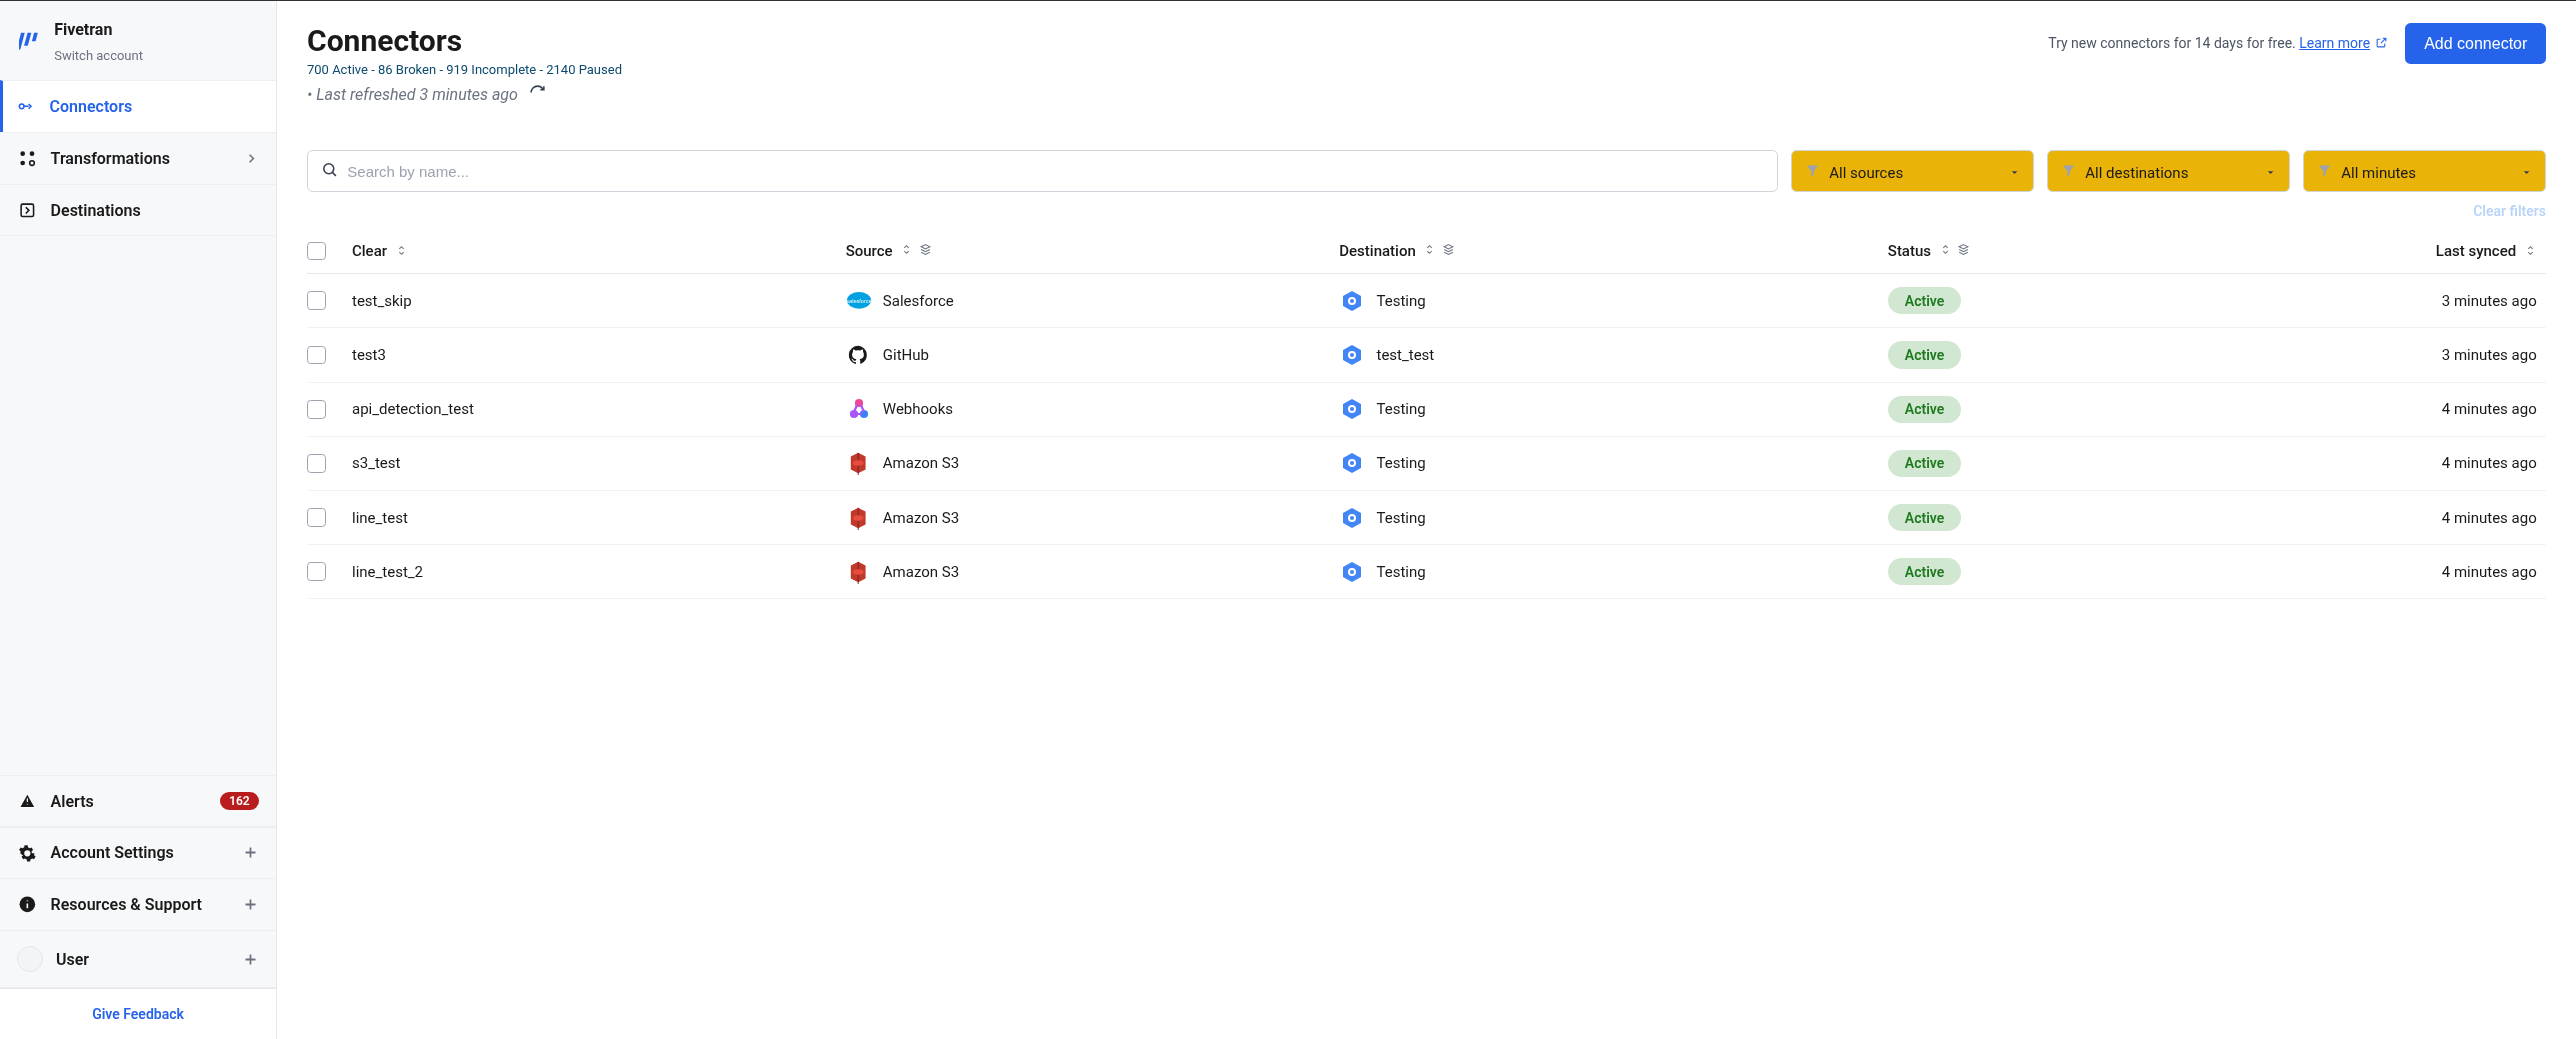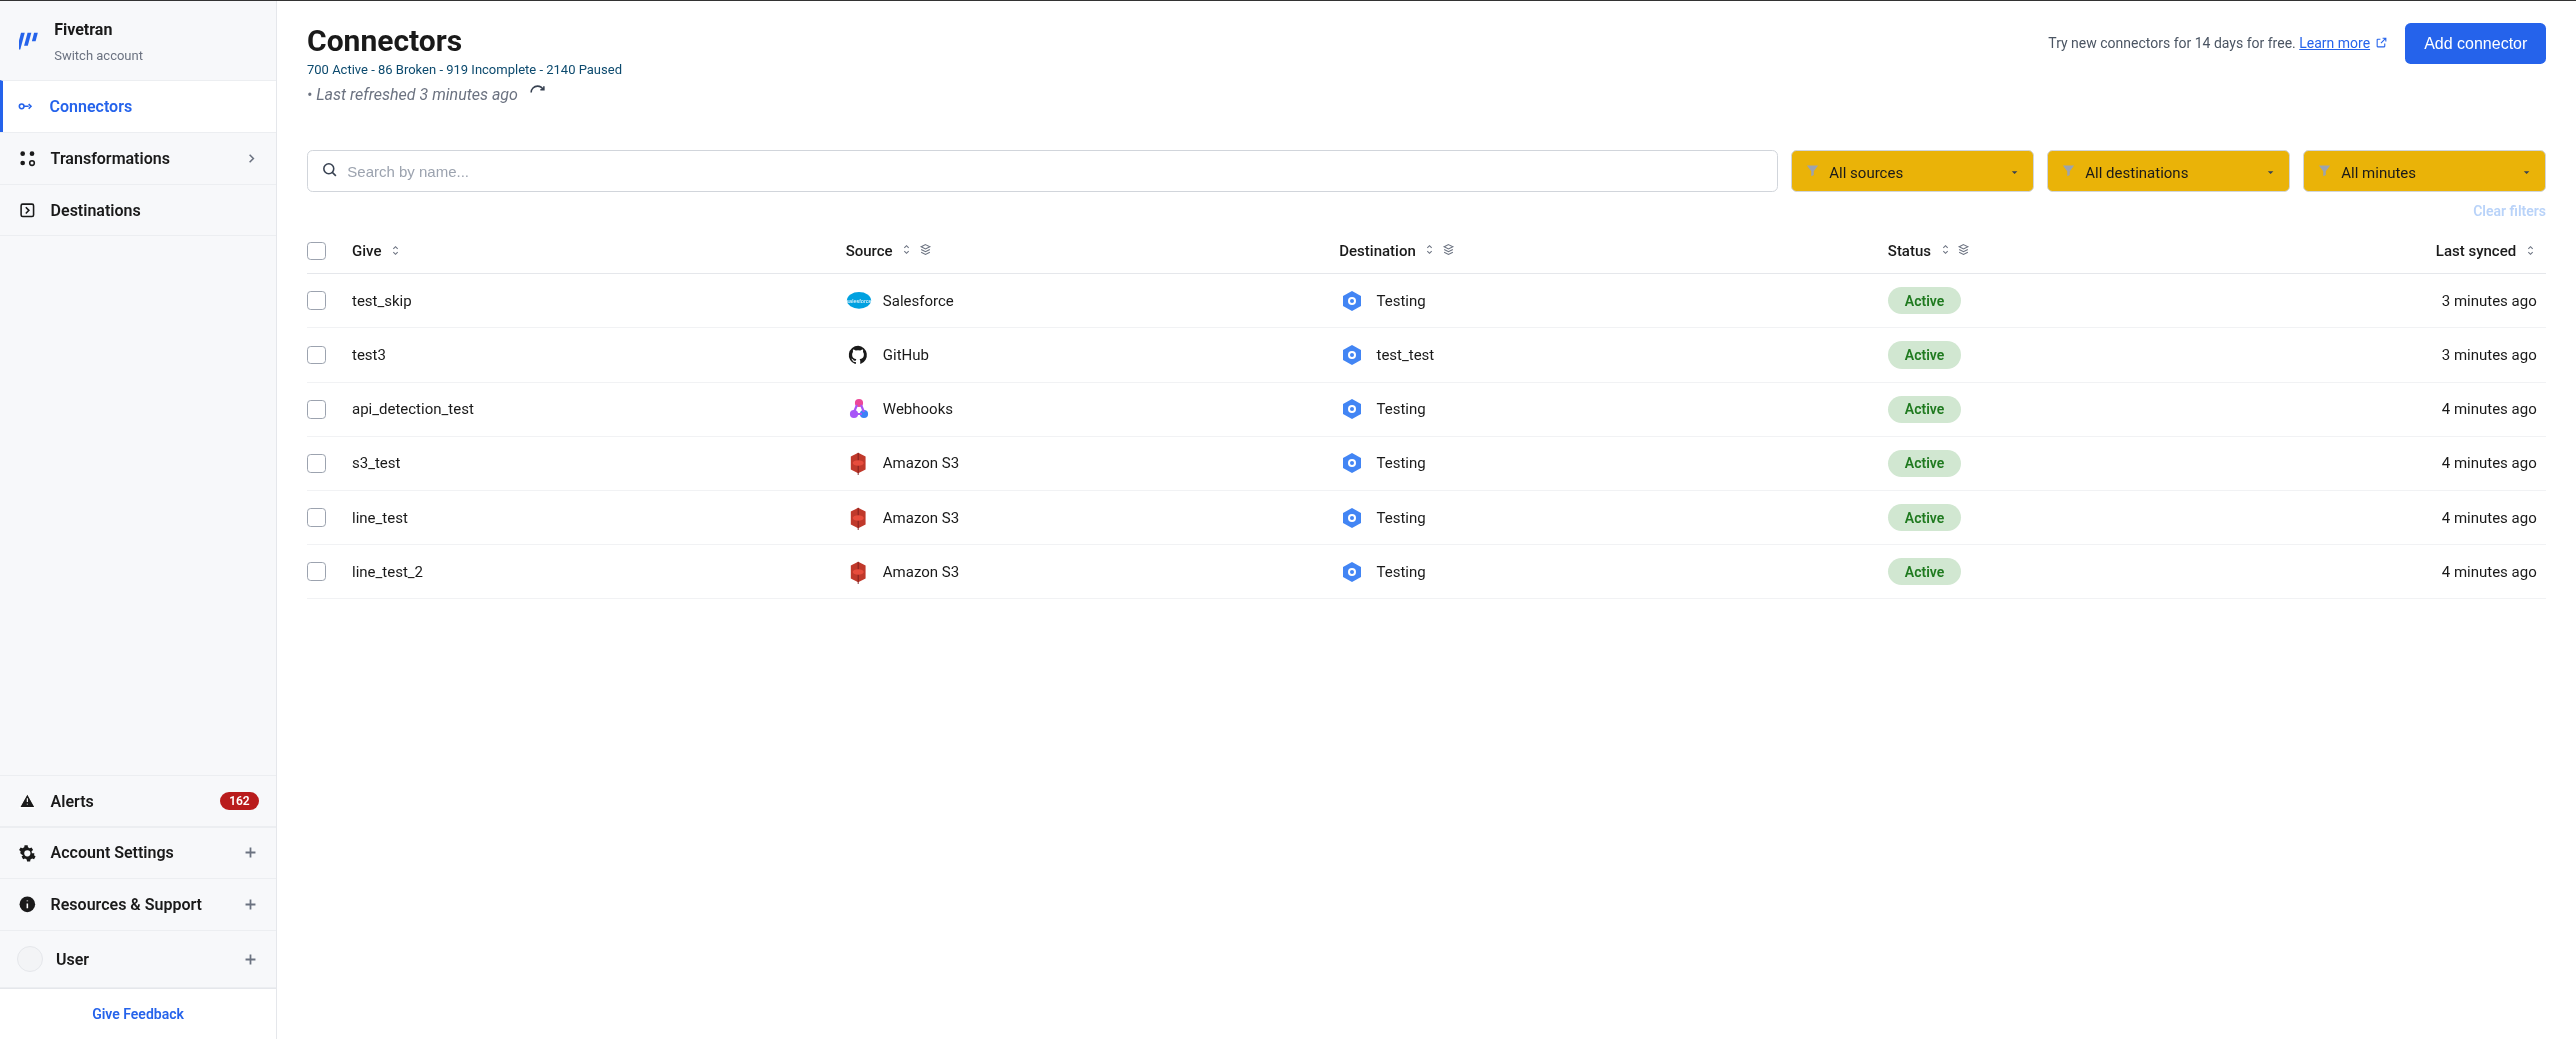--- a/index.html
+++ b/index.html
@@ -257,21 +257,21 @@
     <div class="clear-filters-row">
       <span class="clear-filters">Clear filters</span>
     </div>
 
     <div class="table">
       <div class="thead">
         <div class="th">
             <div class="checkbox"></div>
           </div>
         <div class="th">
-          <span>Give</span>
+          <span>Clear</span>
           <span class="th-icons">
               <svg width="13" height="13" viewBox="0 0 24 24" fill="none" stroke="currentColor" stroke-width="2">
                 <path d="M8 9l4-4 4 4M8 15l4 4 4-4"></path>
               </svg>
             </span>
         </div>
         <div class="th">
           <span>Source</span>
           <span class="th-icons">
             <span><svg width="13" height="13" viewBox="0 0 24 24" fill="none" stroke="currentColor" stroke-width="2">

